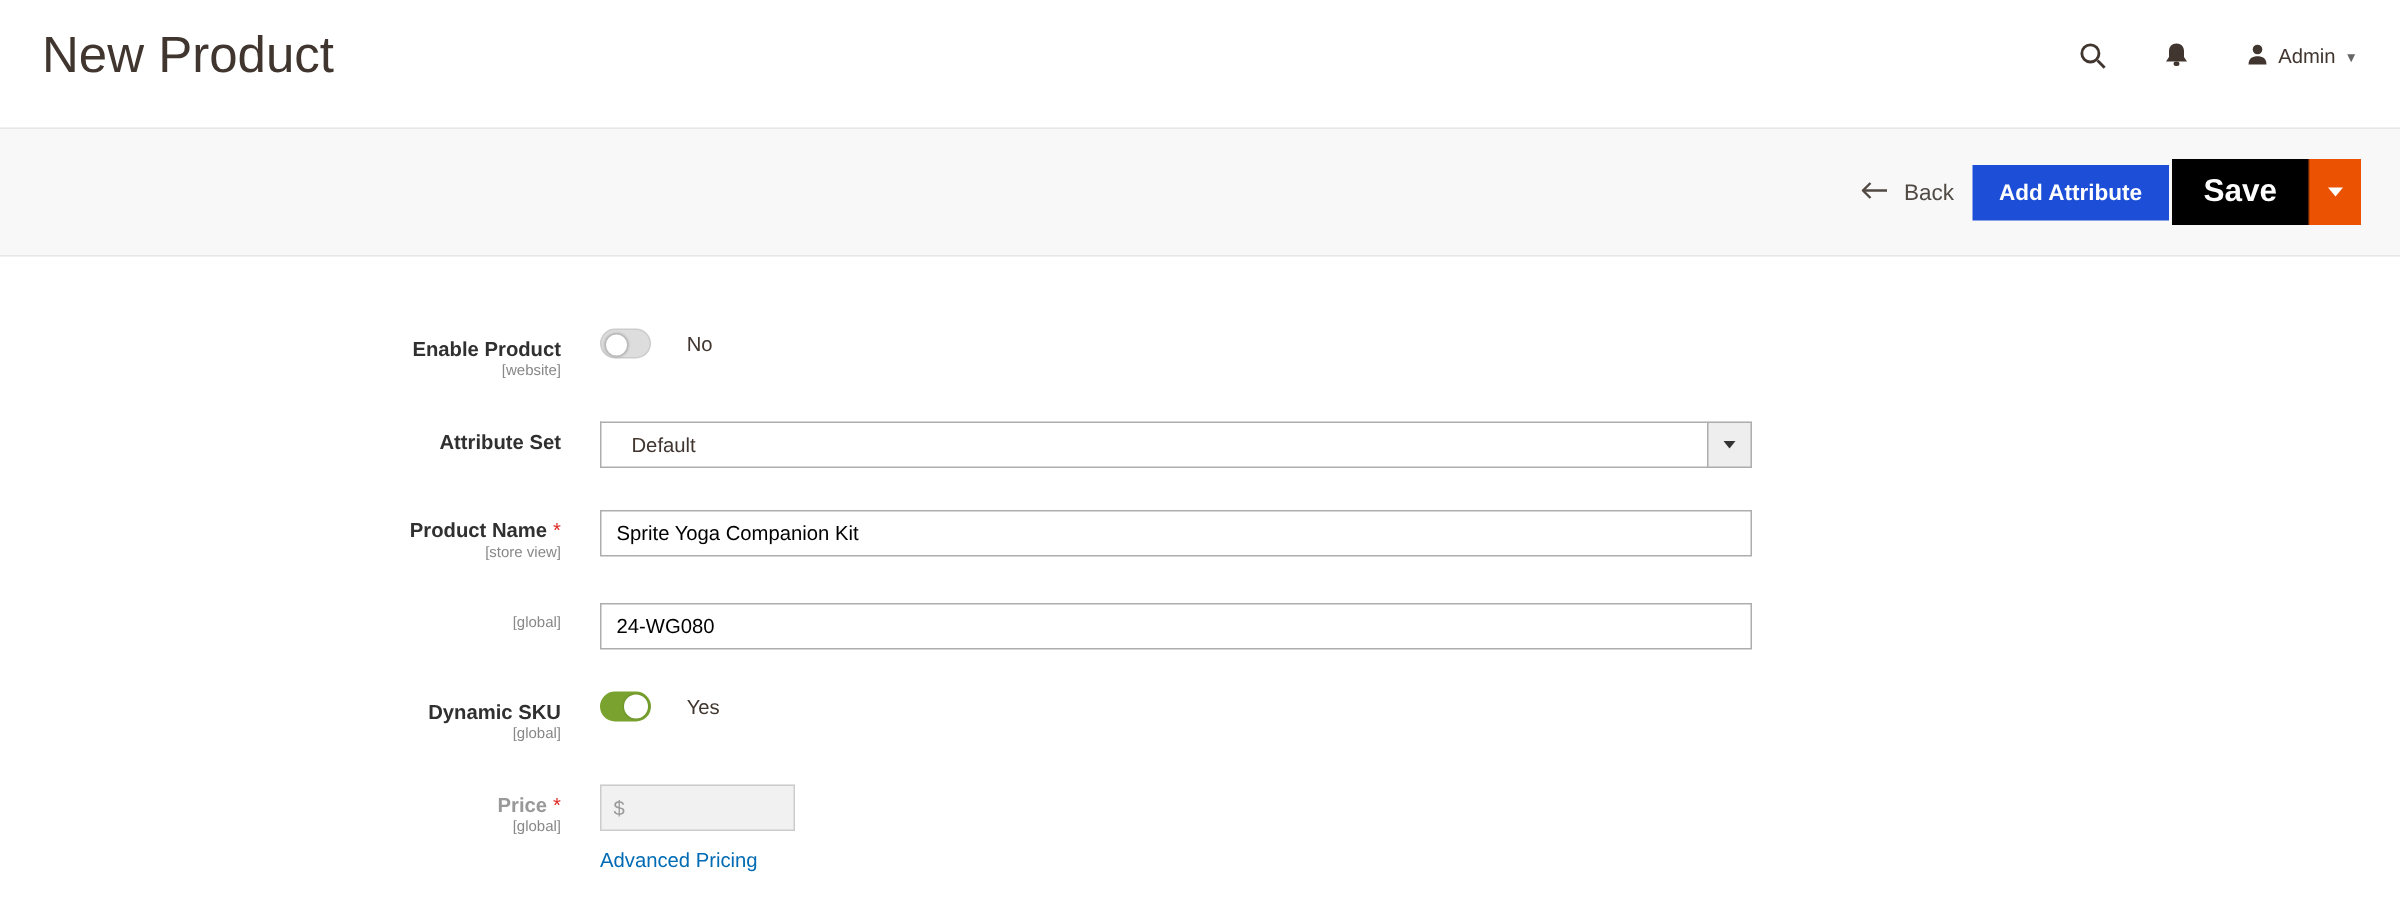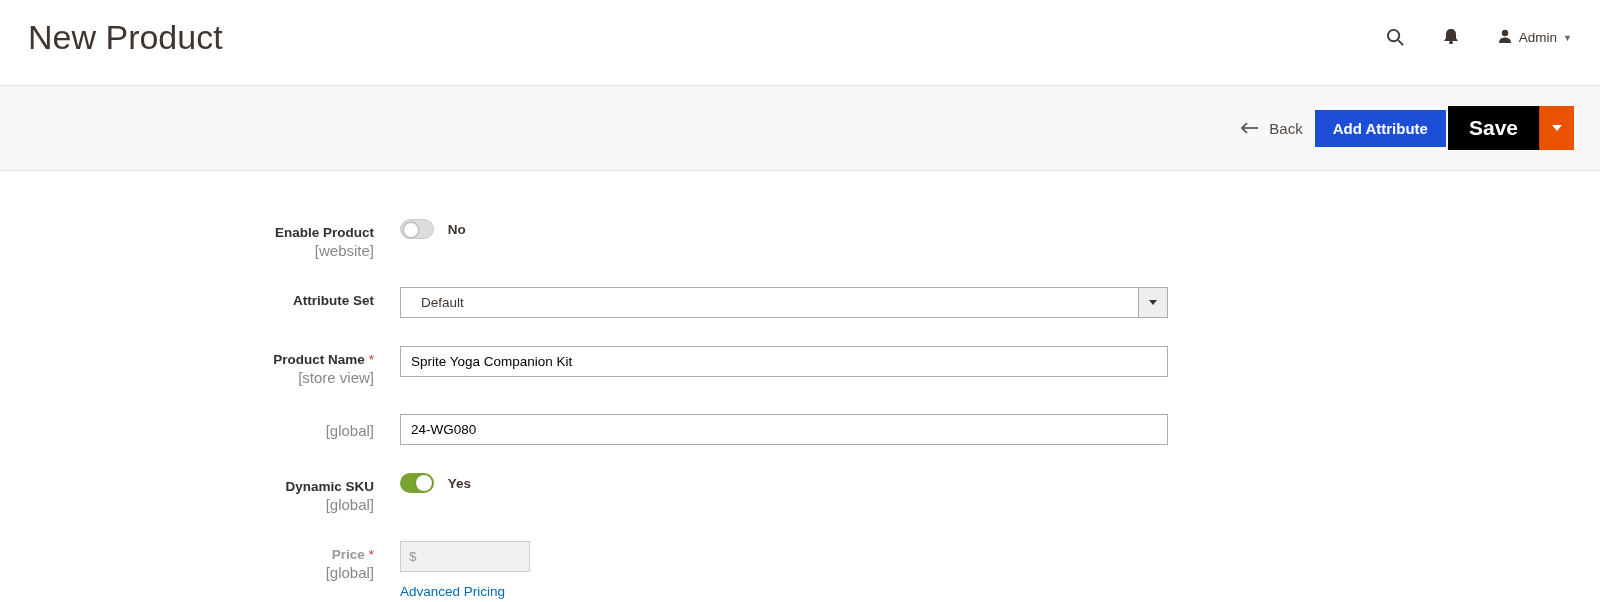--- a/index.html
+++ b/index.html
@@ -17,33 +17,33 @@
   .add-attr-btn { background: #1d4ed8; color: #fff; border: none; padding: 10px 18px; font-size: 15px; font-weight: 600; cursor: pointer; }
   .save-wrap { display: flex; }
   .save-btn { background: #000000; color: #fff; border: none; padding: 10px 21px; font-size: 21px; font-weight: 600; cursor: pointer; border-right: 1px solid #c74400; }
   .save-arrow { background: #eb5202; color: #fff; border: none; padding: 10px 12px; cursor: pointer; display: flex; align-items: center; justify-content: center; }
   .save-arrow::after { content: ""; border-left: 5px solid transparent; border-right: 5px solid transparent; border-top: 6px solid #fff; }
 
   .form-area { padding: 48px 0 60px 0; }
   .field-row { display: flex; align-items: flex-start; margin-bottom: 28px; }
   .field-label-col { width: 400px; text-align: right; padding-right: 26px; padding-top: 6px; }
   .field-label { font-size: 13.5px; color: #303030; font-weight: 600; }
-  .field-scope { font-size: 15px; color: #888; margin-top: 2px; }
+  .field-scope { font-size: 10px; color: #888; margin-top: 2px; }
   .field-label.disabled { color: #999; }
   .req { color: #e02b27; margin-left: 4px; }
   .field-control-col { flex: 1; max-width: 780px; }
   .field-control-col.wide { max-width: 768px; }
 
   .toggle { position: relative; width: 34px; height: 20px; border-radius: 10px; display: inline-block; vertical-align: middle; cursor: pointer; }
   .toggle .knob { position: absolute; width: 16px; height: 16px; background: #fff; border-radius: 50%; top: 2px; transition: none; box-shadow: 0 0 2px rgba(0,0,0,.2); }
   .toggle.off { background: #ddd; border: 1px solid #ccc; }
   .toggle.off .knob { left: 2px; border: 1px solid #bbb; }
   .toggle.on { background: #79a22e; }
   .toggle.on .knob { right: 2px; }
-  .toggle-text { display: inline-block; margin-left: 10px; vertical-align: middle; font-size: 13.5px; font-weight: bold; }
+  .toggle-text { display: inline-block; margin-left: 20px; vertical-align: middle; font-size: 13.5px; }
 
   .select-wrap { display: flex; }
   .select-box { flex: 1; border: 1px solid #adadad; background: #fff; padding: 7px 20px; font-size: 13.5px; border-right: none; }
   .select-caret { width: 30px; border: 1px solid #adadad; background: #eee; display: flex; align-items: center; justify-content: center; cursor: pointer; }
   .select-caret::after { content: ""; border-left: 4px solid transparent; border-right: 4px solid transparent; border-top: 5px solid #333; }
 
   .text-input { width: 100%; border: 1px solid #adadad; padding: 7px 10px; font-size: 13.5px; font-family: inherit; background: #fff; }
   .price-wrap { width: 130px; display: flex; border: 1px solid #ccc; background: #f1f1f1; }
   .price-prefix { padding: 7px 8px; color: #999; }
   .price-input { flex: 1; border: none; background: transparent; padding: 7px 4px; font-size: 13.5px; }

